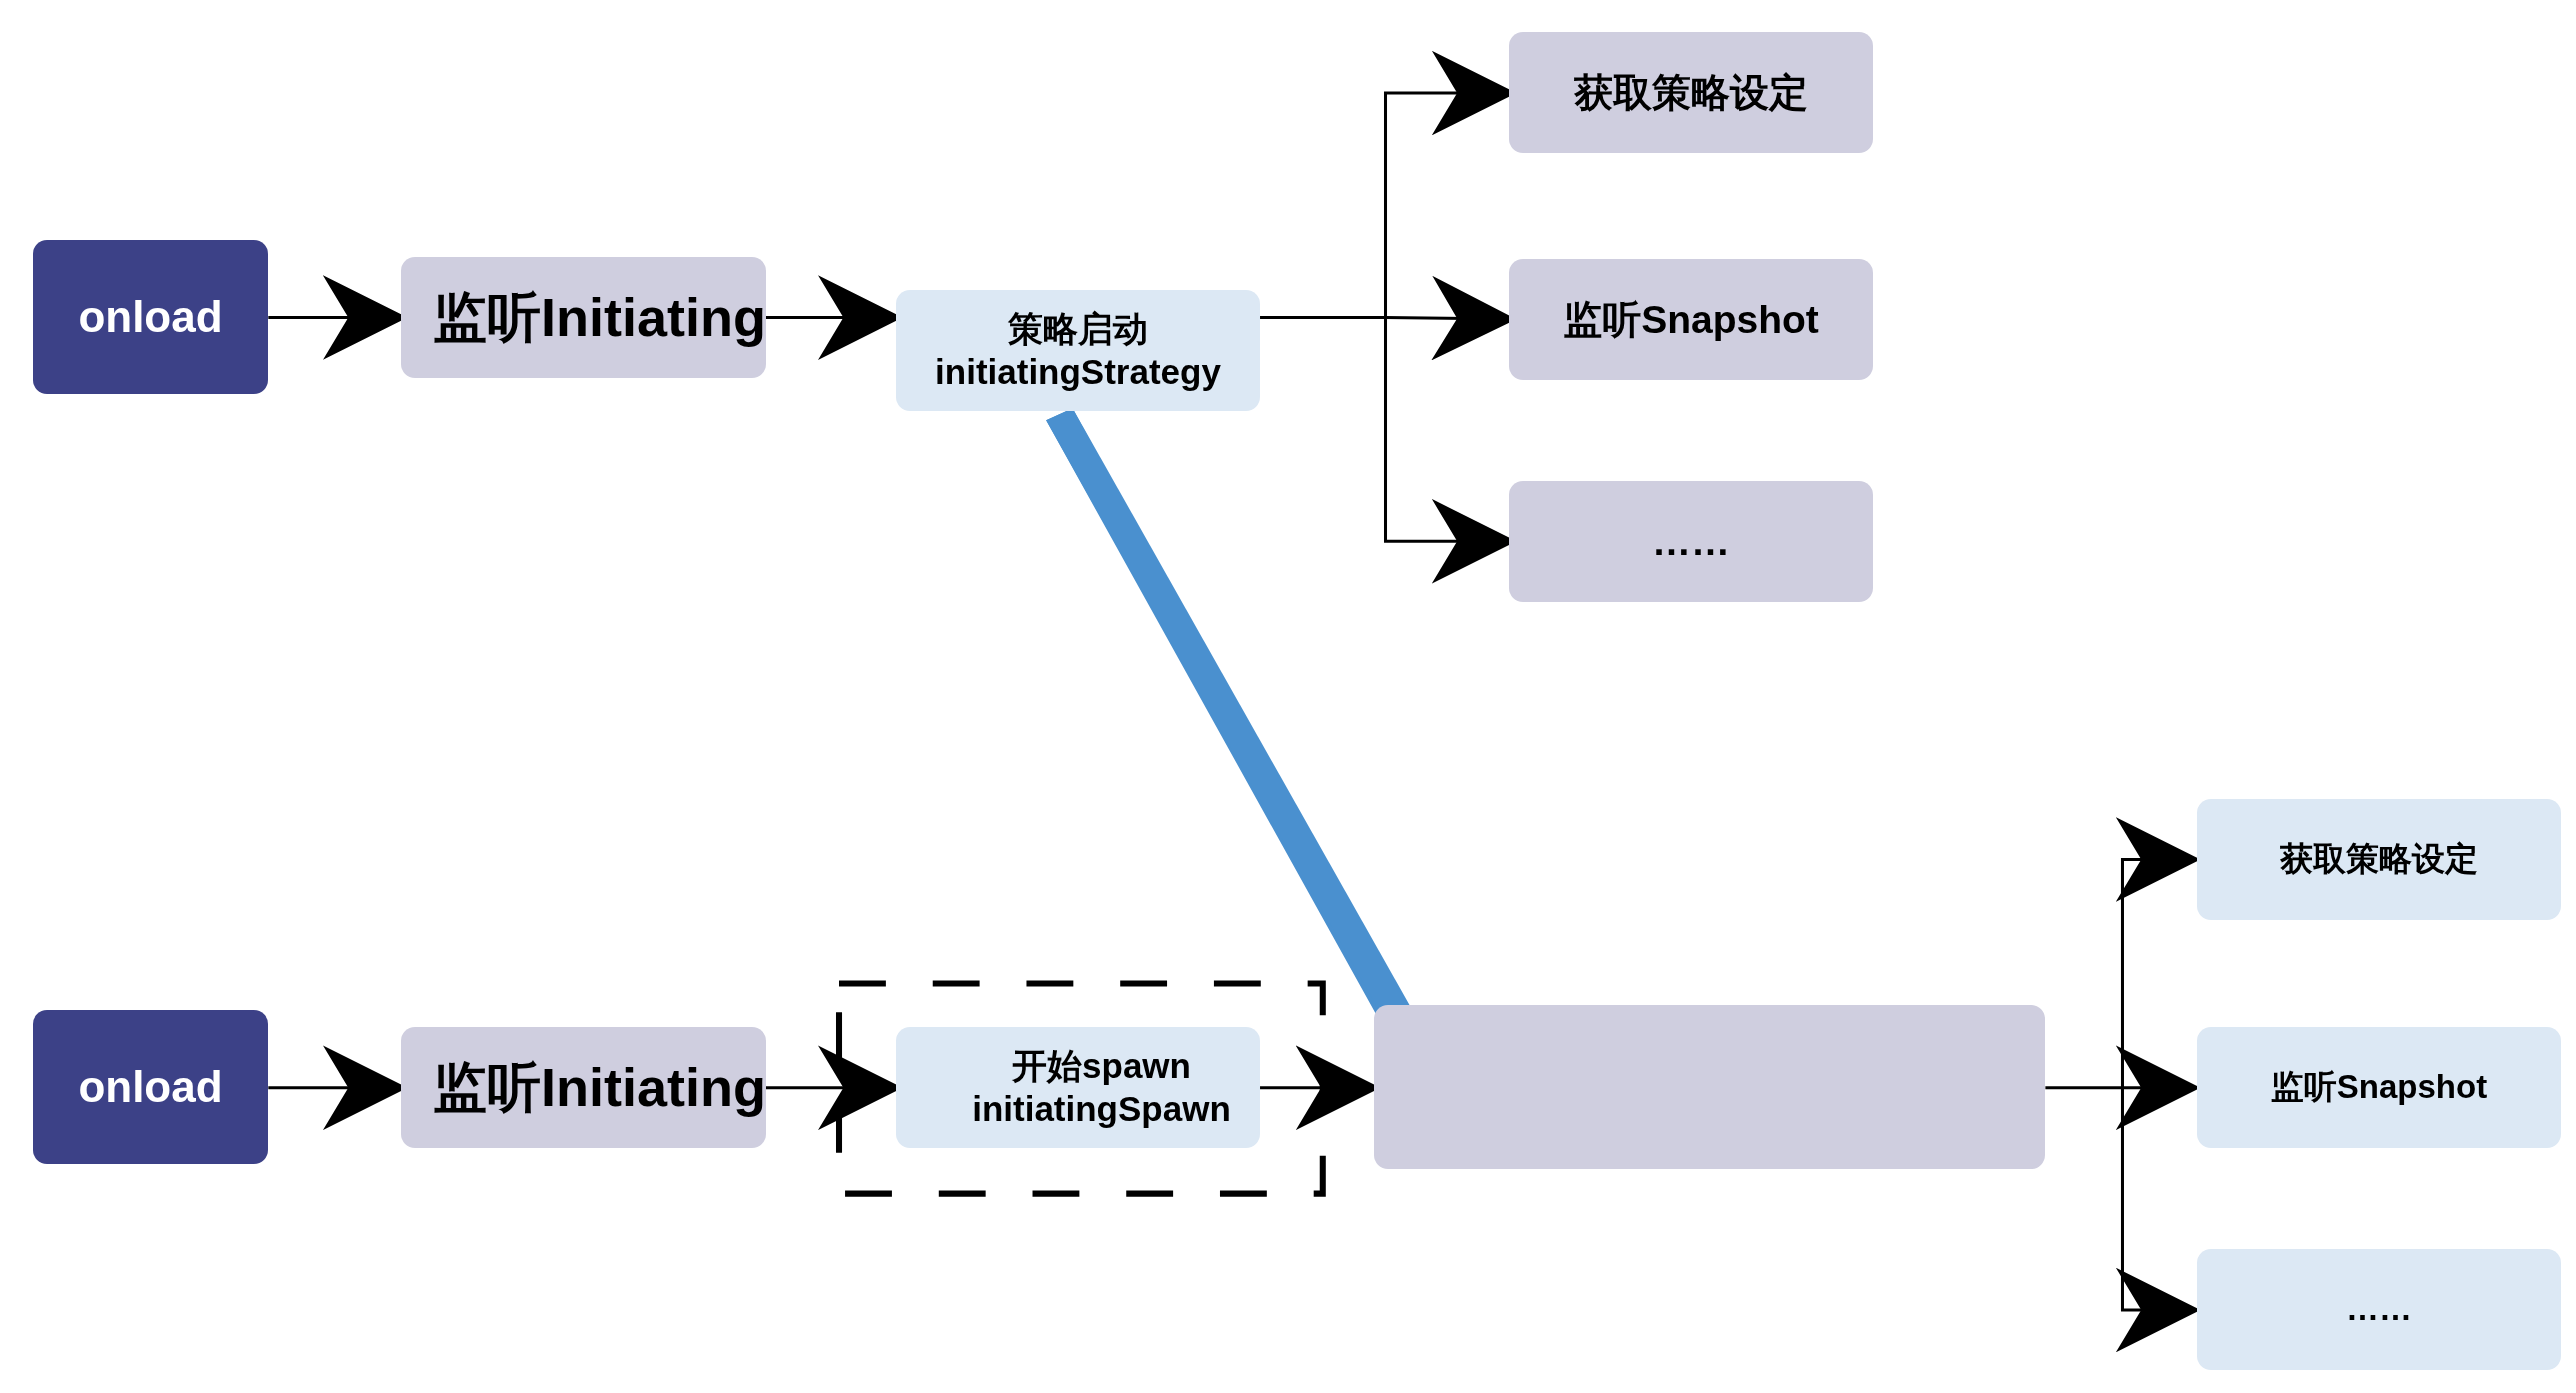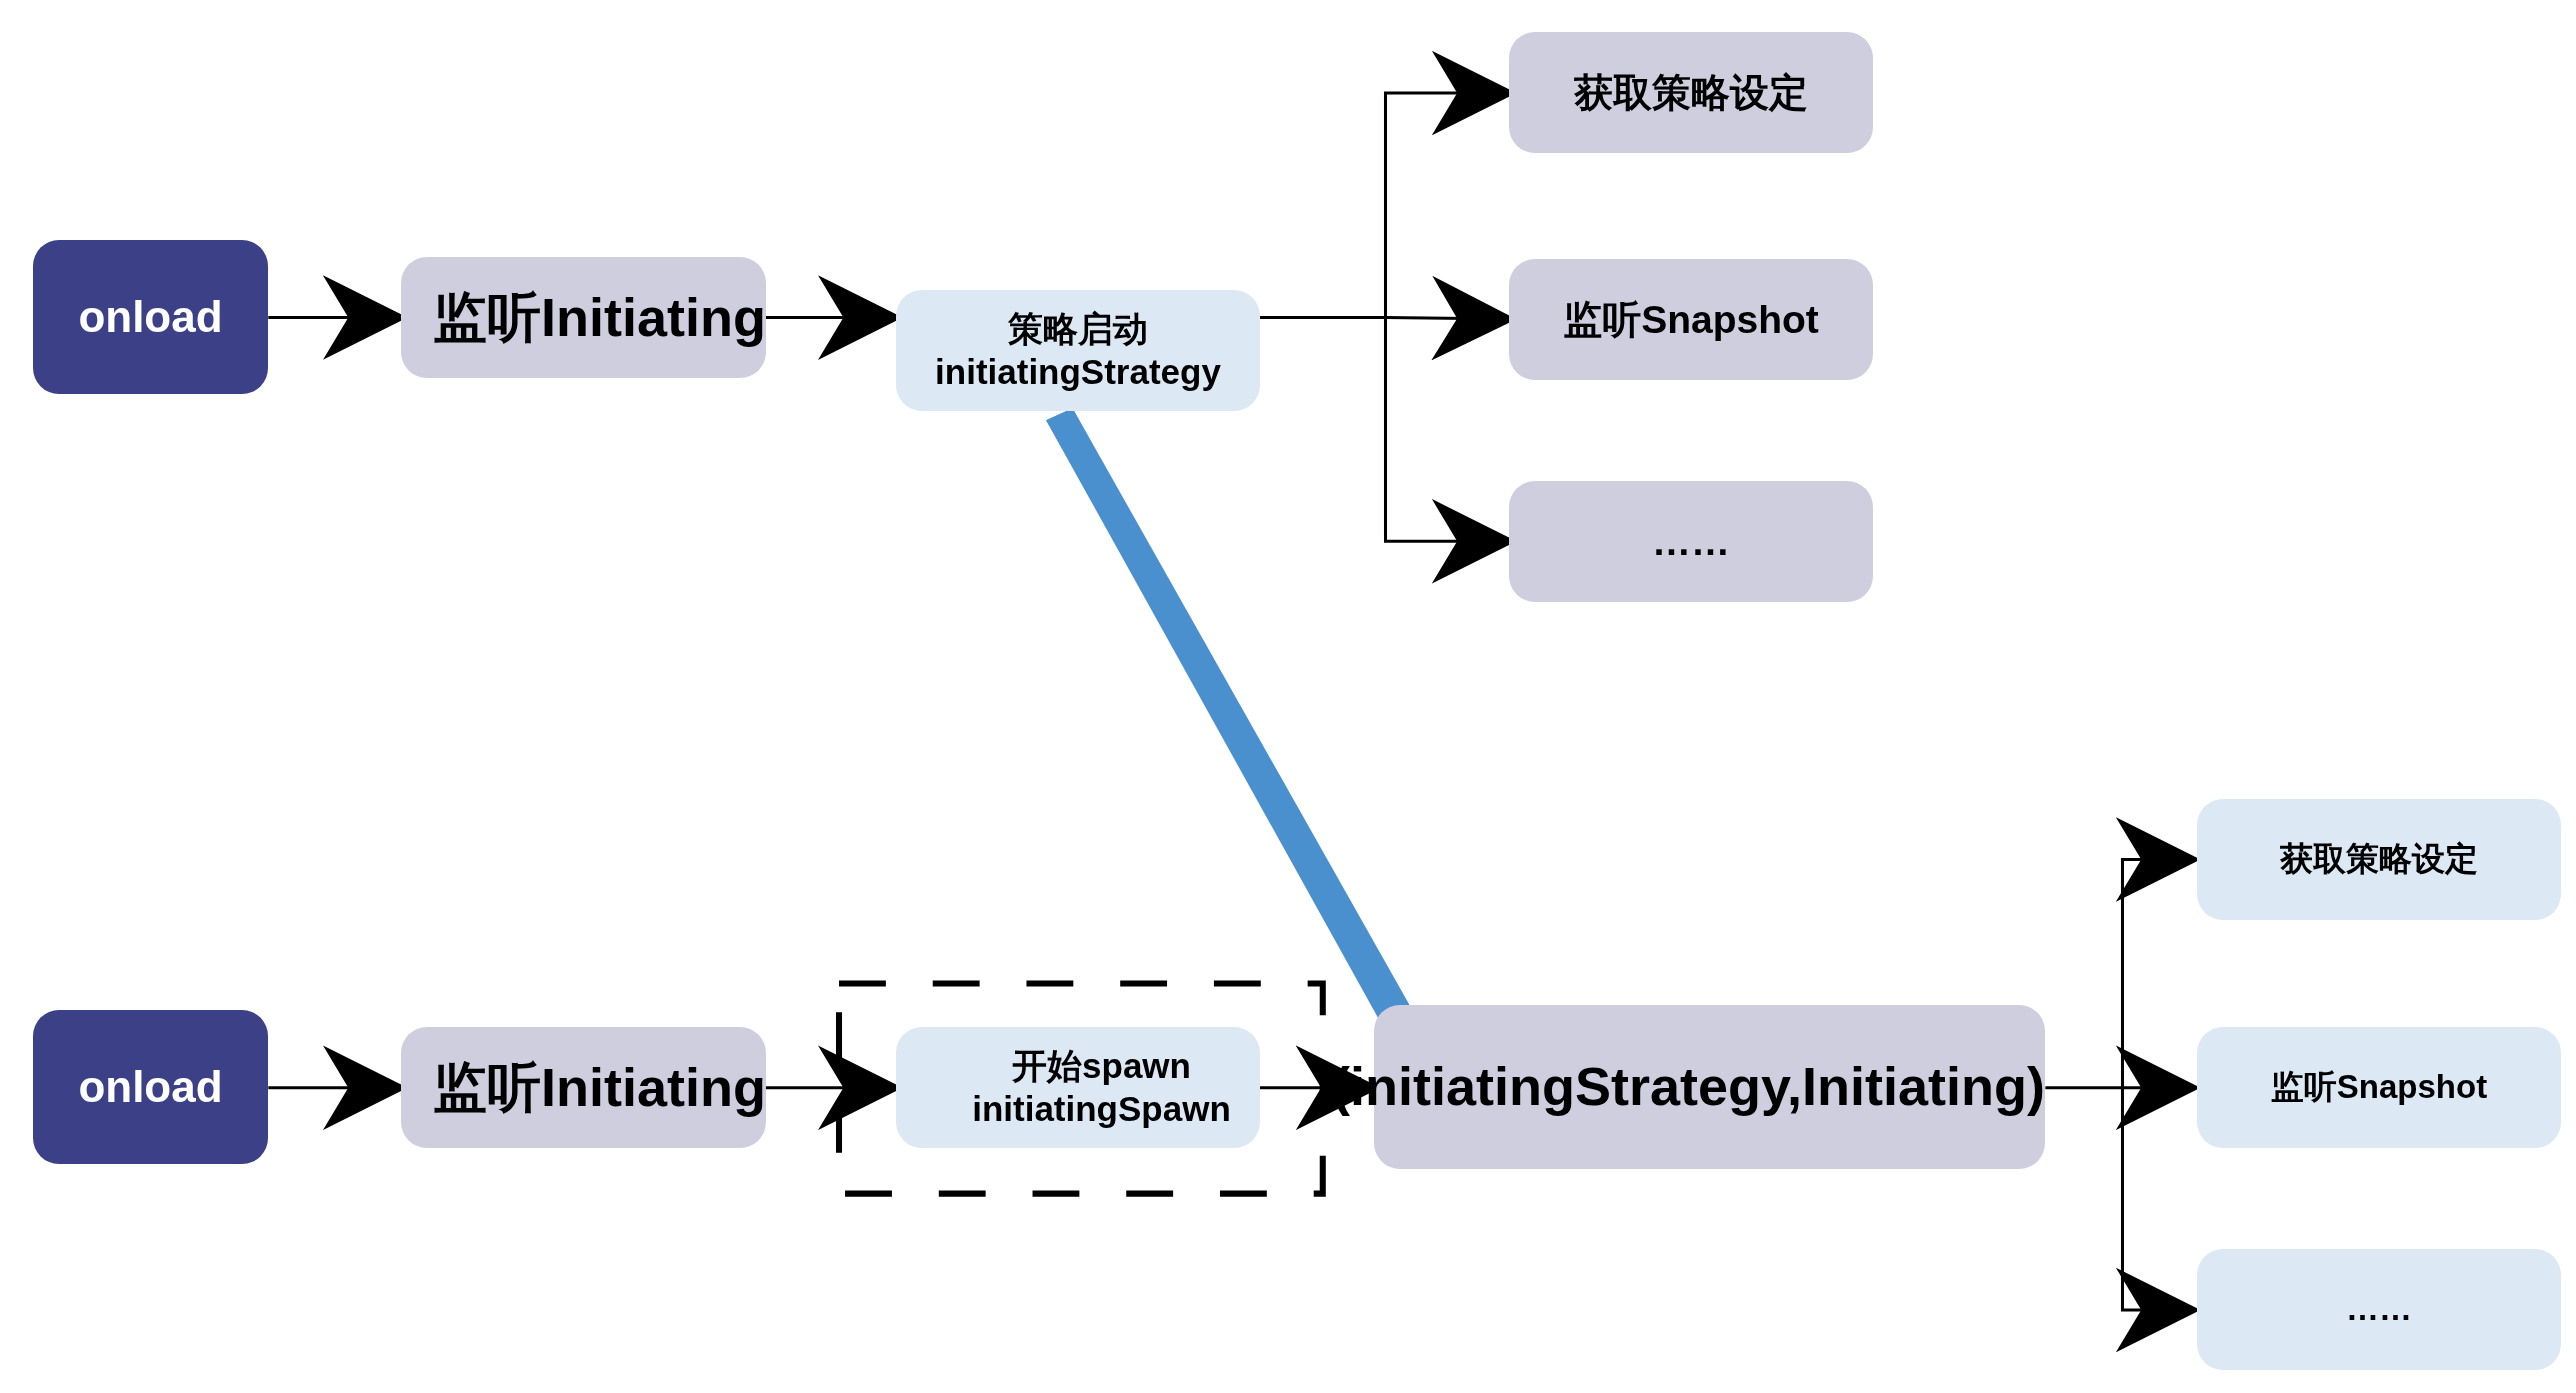--- a/index.html
+++ b/index.html
@@ -1,18 +1,18 @@
 <!DOCTYPE html>
 <html style="font-size:12px"><head>
 <meta charset="utf-8">
 <style>
   html, body { margin:0; padding:0; background:#ffffff; }
   body { width:2576px; height:1394px; position:relative; overflow:hidden;
          font-family:"Liberation Sans","DejaVu Sans",sans-serif; }
-  .box { position:absolute; border-radius:26px; display:flex; flex-direction:column;
+  .box { position:absolute; border-radius:14px; display:flex; flex-direction:column;
          align-items:center; justify-content:center; text-align:center; font-weight:bold;
          color:#000; line-height:1.22; box-sizing:border-box; }
   .dark { background:#3c4187; color:#ffffff; font-size:44px;text-align:center; }
   .grey { background:#cfcedf; }
   .light { background:#dce8f4; }
   .t52 { font-size:39px; }
   .t46 { font-size:35px; }
   .t44 { font-size:33px; }
   .t56 { font-size:54px;align-items:flex-end; }
   svg.lines { position:absolute; left:0; top:0; }
@@ -76,21 +76,20 @@
   <span>onload</span>
 </div>
 <div class="box grey t56" style="left:401px;top:1027px;width:365px;height:121px;">
   <span>监听Initiating</span>
 </div>
 <div class="box light t46" style="left:896px;top:1027px;width:364px;height:121px;padding-left:47px;">
   <span>开始spawn</span>
   <span>initiatingSpawn</span>
 </div>
 <div class="box grey t56" style="left:1374px;top:1005px;width:671px;height:164px;">
-  <span>(initiatingStrategy,Initiating)</span>
 </div>
 <div class="box light t44" style="left:2197px;top:799px;width:364px;height:121px;">
   <span>获取策略设定</span>
 </div>
 <div class="box light t44" style="left:2197px;top:1027px;width:364px;height:121px;">
   <span>监听Snapshot</span>
 </div>
 <div class="box light t44" style="left:2197px;top:1249px;width:364px;height:121px;">
   <span>……</span>
 </div>

